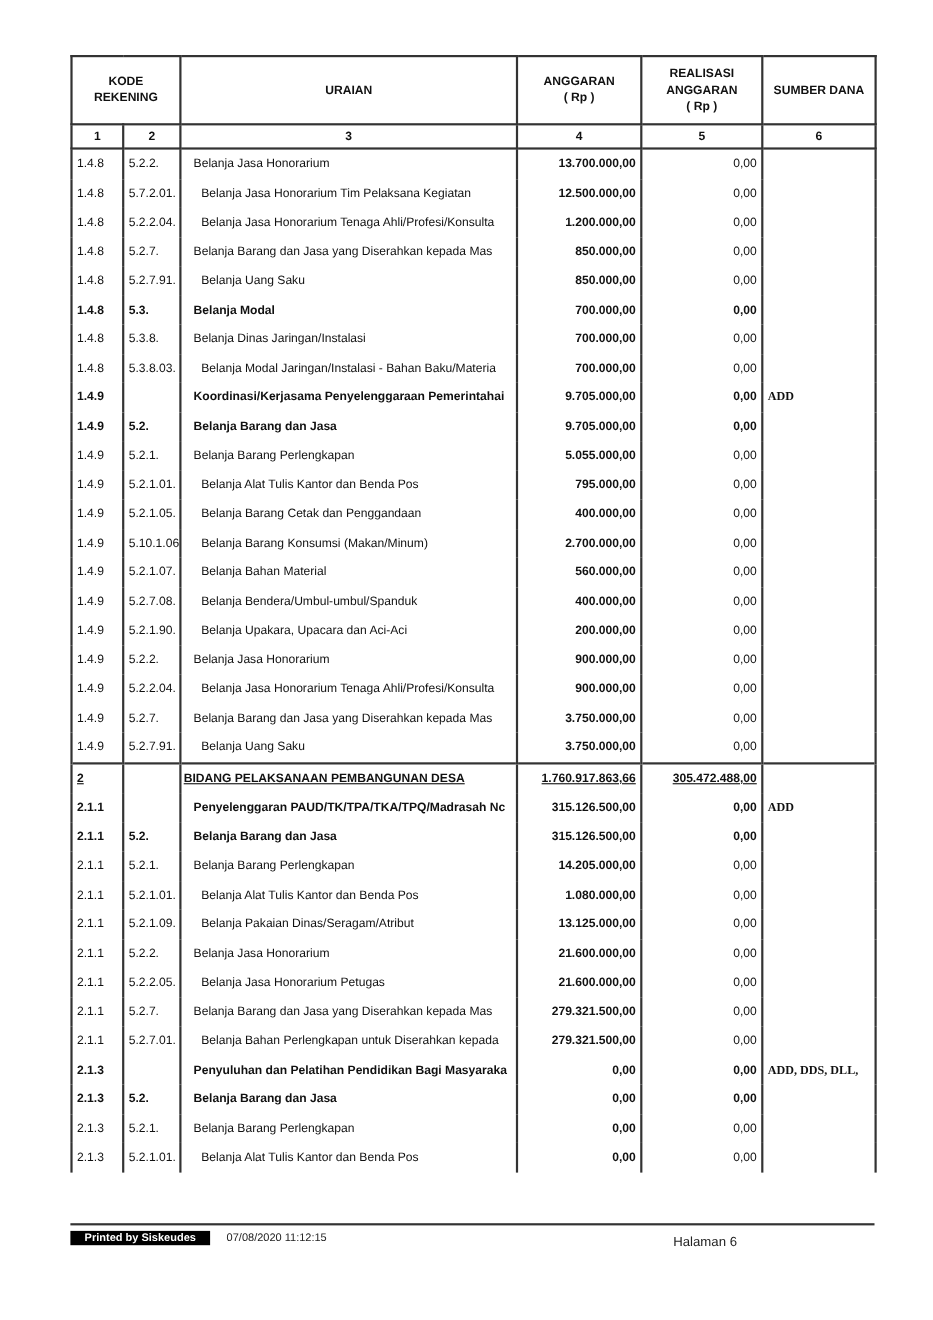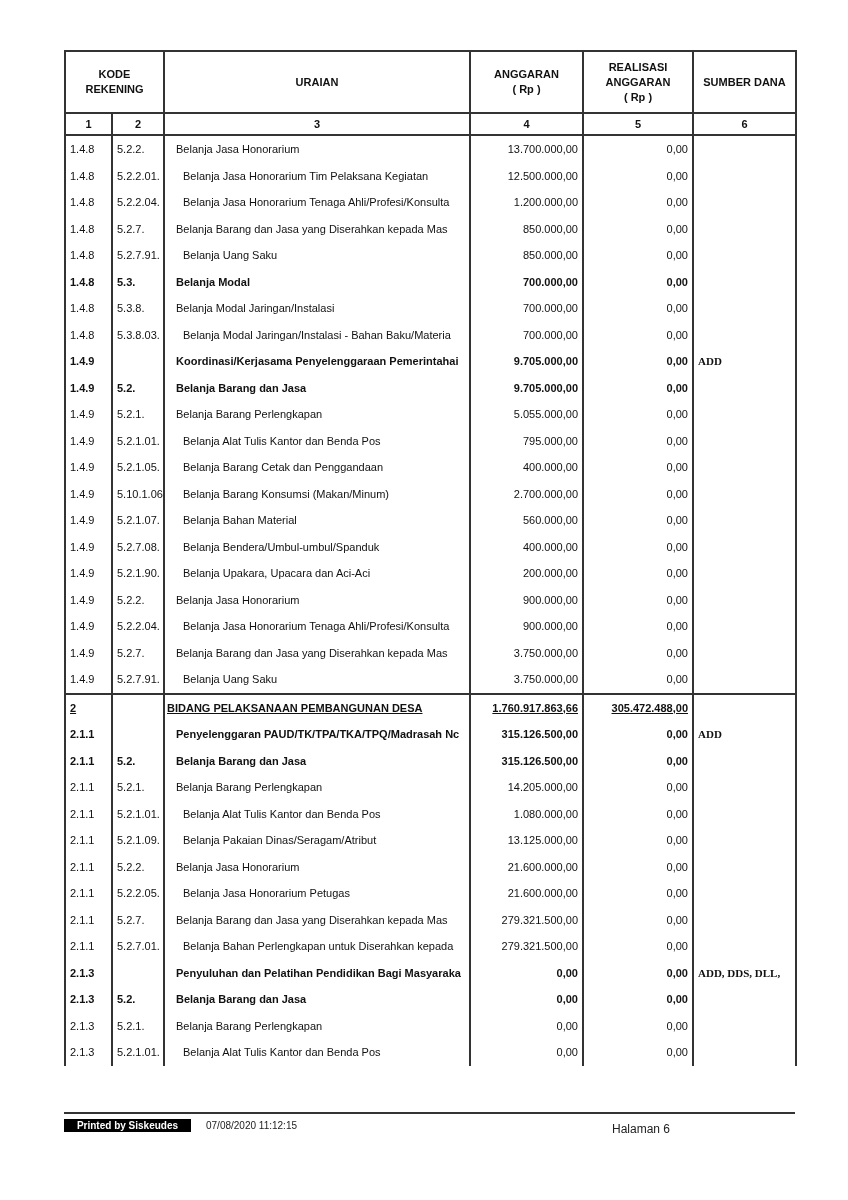--- a/index.html
+++ b/index.html
@@ -16,21 +16,21 @@
   table.rep col.c6 { width: 103px; }
   table.rep th { border: 2px solid #333; font-size: 11px; font-weight: bold;
                  text-align: center; vertical-align: middle; line-height: 15px; padding: 0; }
   tr.head th { height: 60px; }
   tr.nums th { height: 20px; font-size: 11px; }
   table.rep td { font-size: 11px; height: 26.5px; padding: 0 4px; white-space: nowrap;
                  overflow: hidden; border-left: 2px solid #333; border-right: 2px solid #333;
                  vertical-align: middle; }
   td.kode { padding-left: 5px; }
   td.uraian { text-overflow: clip; }
-  td.num { text-align: right; padding-right: 7px; }
+  td.num { text-align: right; padding-right: 7px; font-weight: bold; }
   td.num5 { text-align: right; padding-right: 6px; }
   td.dana { padding-left: 6px; font-family: Liberation Serif, serif; }
   tr.b td { font-weight: bold; }
   tr.u td { text-decoration: underline; }
   tr.sep td { border-top: 2px solid #333; }
   .ind0 { padding-left: 2px !important; }
   .ind1 { padding-left: 11px !important; }
   .ind2 { padding-left: 18px !important; }
   .footer-line { position: absolute; left: 64px; top: 1112px; width: 731px; height: 2px; background: #333; }
   .printed { position: absolute; left: 64px; top: 1119px; width: 127px; height: 13px; background: #000;
@@ -78,21 +78,21 @@
         <tr class="">
           <td class="kode">1.4.8</td>
           <td class="kode">5.2.2.</td>
           <td class="uraian ind1">Belanja Jasa Honorarium</td>
           <td class="num">13.700.000,00</td>
           <td class="num5">0,00</td>
           <td class="dana"></td>
         </tr>
         <tr class="">
           <td class="kode">1.4.8</td>
-          <td class="kode">5.2.2.01.</td>
+          <td class="kode">5.7.2.01.</td>
           <td class="uraian ind2">Belanja Jasa Honorarium Tim Pelaksana Kegiatan</td>
           <td class="num">12.500.000,00</td>
           <td class="num5">0,00</td>
           <td class="dana"></td>
         </tr>
         <tr class="">
           <td class="kode">1.4.8</td>
           <td class="kode">5.2.2.04.</td>
           <td class="uraian ind2">Belanja Jasa Honorarium Tenaga Ahli/Profesi/Konsulta</td>
           <td class="num">1.200.000,00</td>
@@ -119,21 +119,21 @@
           <td class="kode">1.4.8</td>
           <td class="kode">5.3.</td>
           <td class="uraian ind1">Belanja Modal</td>
           <td class="num">700.000,00</td>
           <td class="num5">0,00</td>
           <td class="dana"></td>
         </tr>
         <tr class="">
           <td class="kode">1.4.8</td>
           <td class="kode">5.3.8.</td>
-          <td class="uraian ind1">Belanja Modal Jaringan/Instalasi</td>
+          <td class="uraian ind1">Belanja Dinas Jaringan/Instalasi</td>
           <td class="num">700.000,00</td>
           <td class="num5">0,00</td>
           <td class="dana"></td>
         </tr>
         <tr class="">
           <td class="kode">1.4.8</td>
           <td class="kode">5.3.8.03.</td>
           <td class="uraian ind2">Belanja Modal Jaringan/Instalasi - Bahan Baku/Materia</td>
           <td class="num">700.000,00</td>
           <td class="num5">0,00</td>

